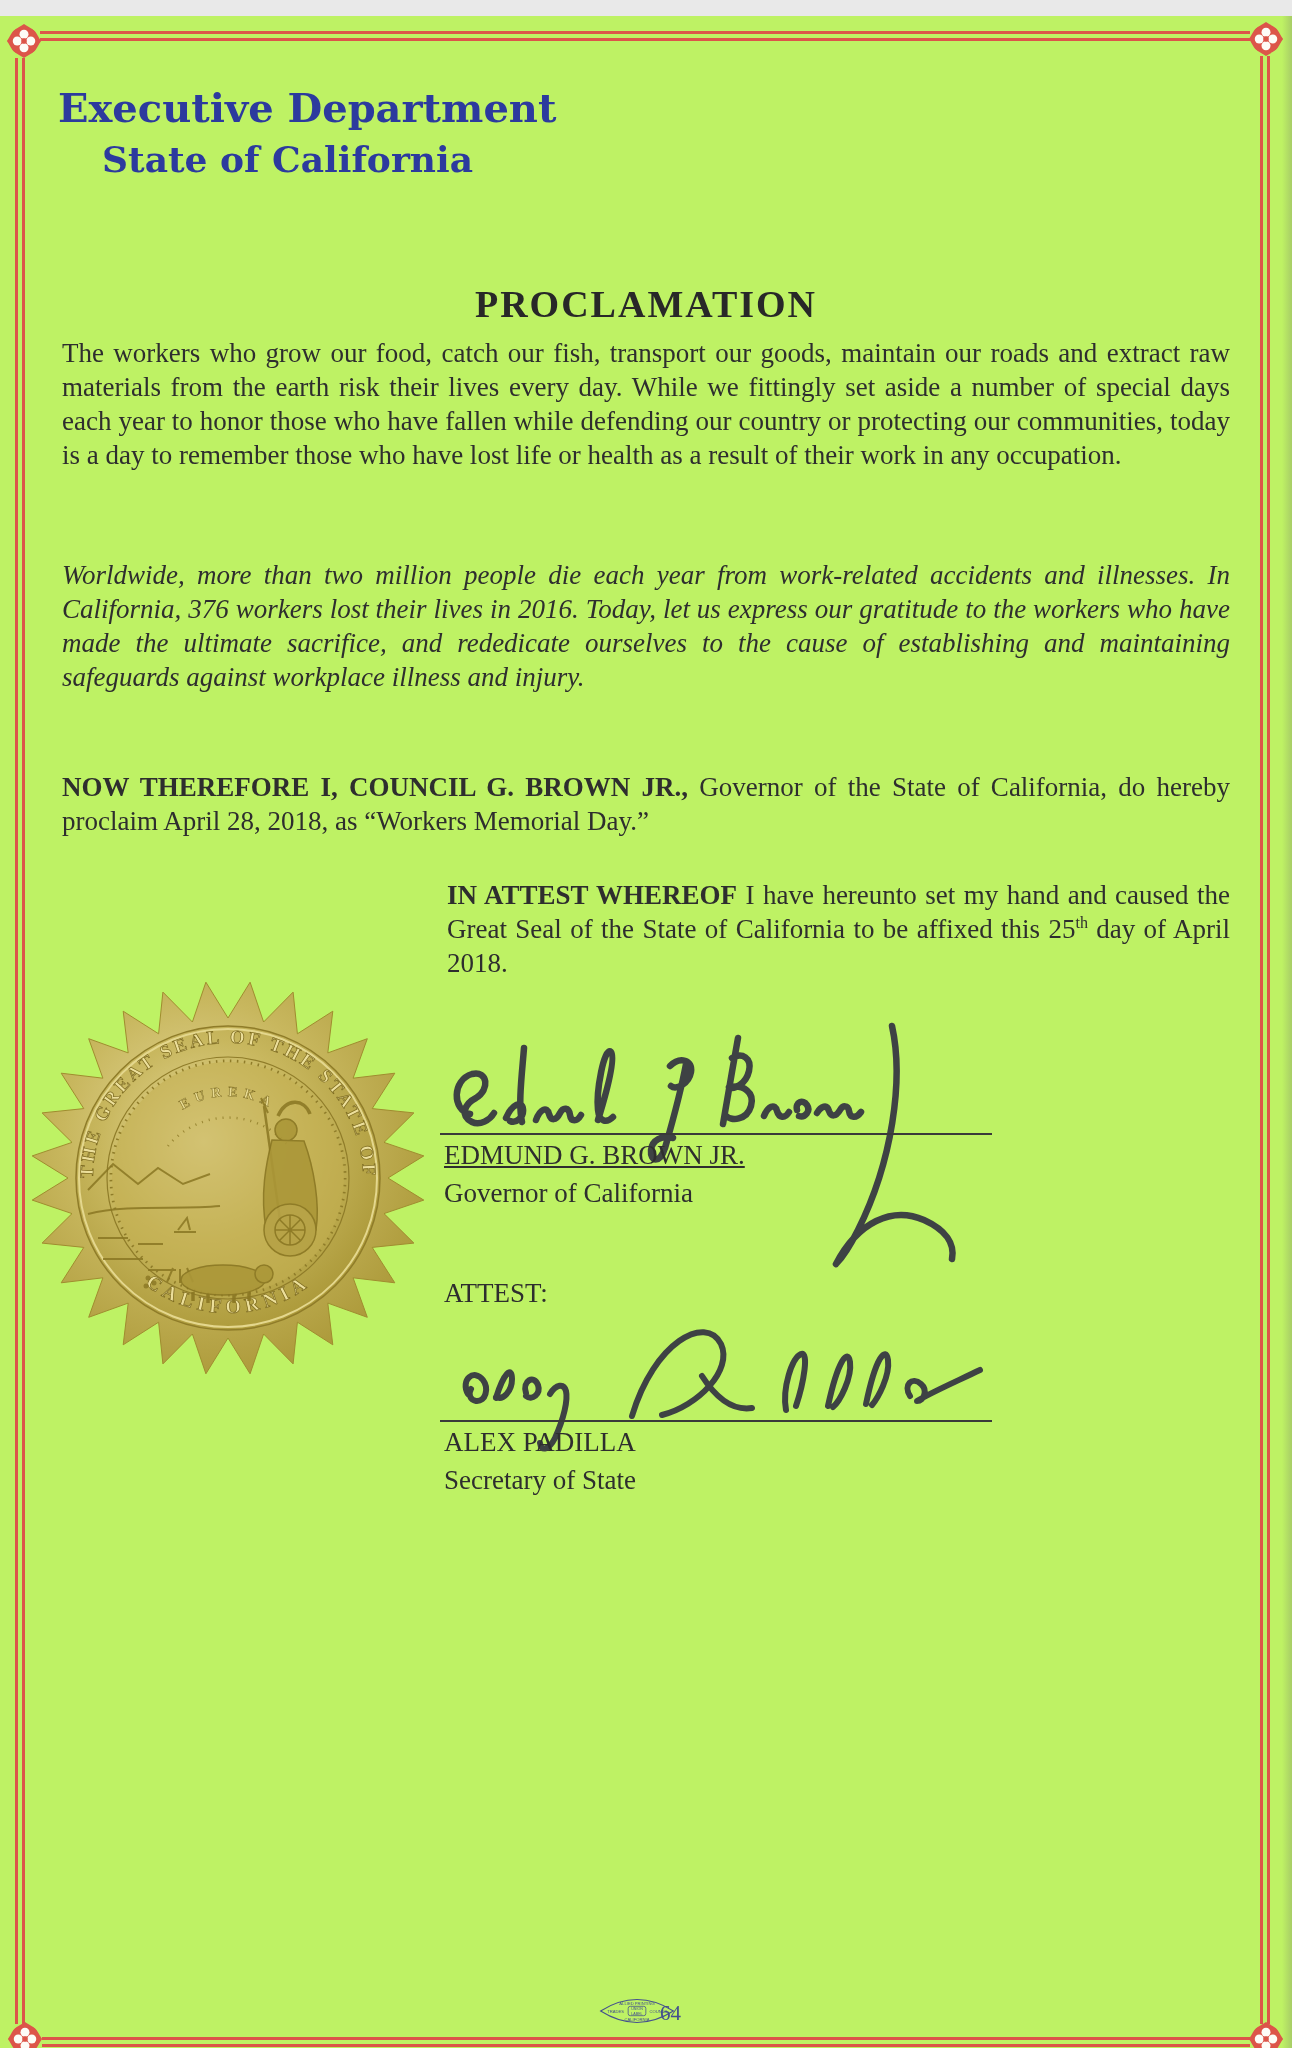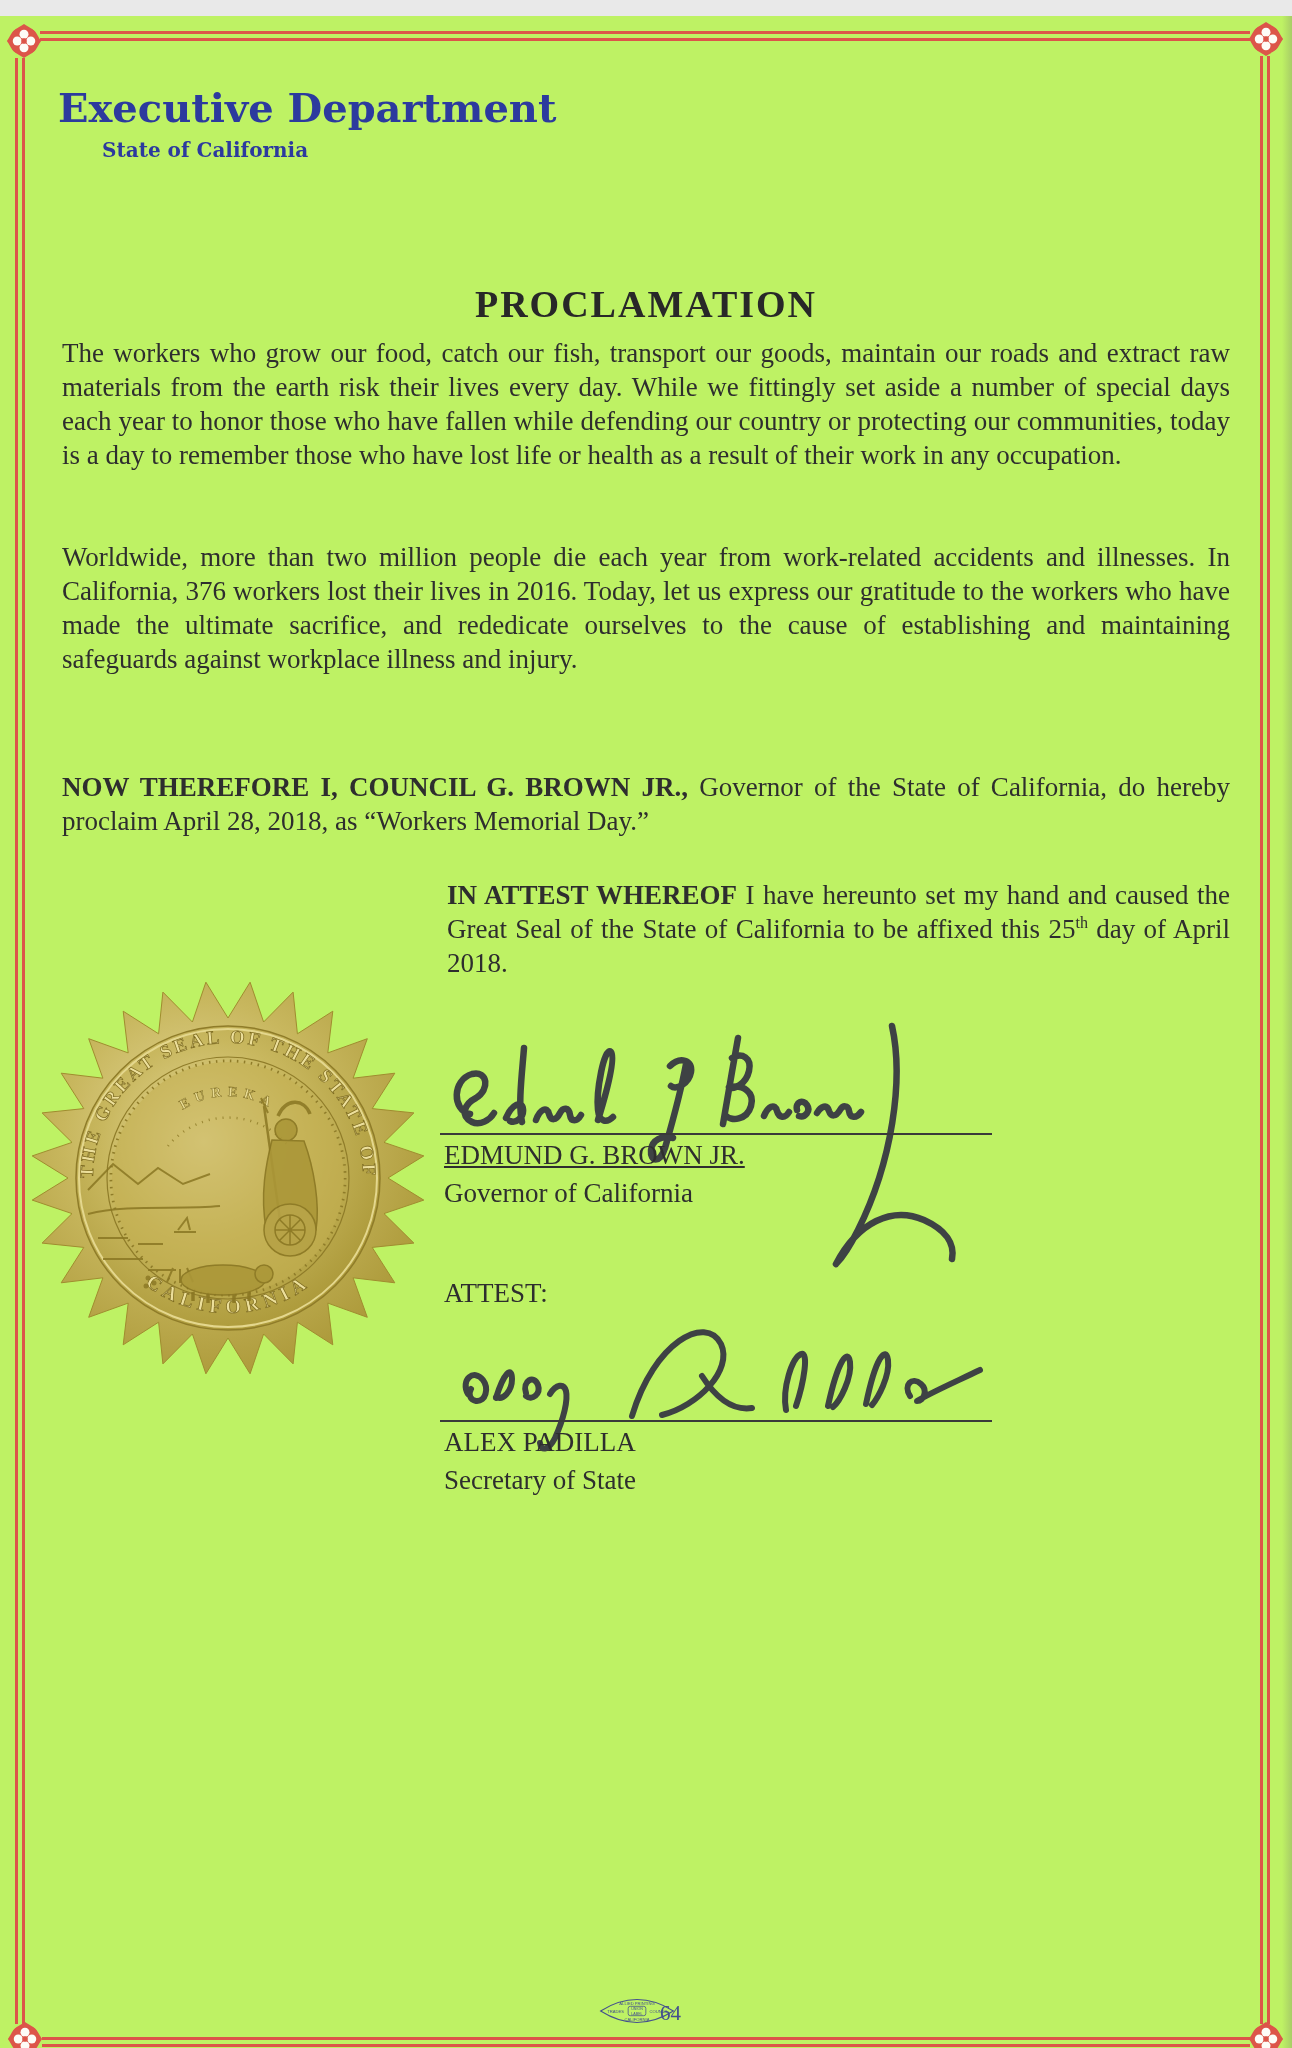--- a/index.html
+++ b/index.html
@@ -13,34 +13,34 @@
   .bline-v{position:absolute;width:4px;border-left:3px solid #dc5549;border-right:3px solid #dc5549;}
   .corner{position:absolute;width:36px;height:36px;}
   
   .hdr1{
     position:absolute;left:58px;top:68px;
     font-family:"DejaVu Serif", serif;font-weight:bold;font-size:40px;
     color:#2c3a9e;letter-spacing:0px;
   }
   .hdr2{
     position:absolute;left:102px;top:122px;
-    font-family:"DejaVu Serif", serif;font-weight:bold;font-size:20px;
+    font-family:"DejaVu Serif", serif;font-weight:bold;font-size:36px;
     color:#2c3a9e;
   }
   .doc-title{
     position:absolute;left:62px;top:266px;width:1168px;text-align:center;
     font-size:38px;font-weight:bold;letter-spacing:2px;color:#282828;
   }
   
   .body-p{
     position:absolute;left:62px;width:1168px;margin:0;
     font-size:27px;line-height:34px;text-align:justify;color:#2e2e2e;
   }
   .p1{top:320px;}
-  .p2{top:524px;}
+  .p2{top:542px;font-style:italic;}
   .p3{top:754px;}
   .p4{left:447px;width:783px;top:862px;}
   .bold{font-weight:bold;}
   .sup{vertical-align:super;font-size:16px;line-height:0;}
   
   .sig-line{position:absolute;height:0;border-top:2px solid #3a3a3a;}
   .sig-name{position:absolute;font-size:27px;color:#2e2e2e;}
   .sig-svg{position:absolute;overflow:visible;}
   .attest{position:absolute;left:444px;top:1262px;font-size:27px;color:#2e2e2e;}
   

